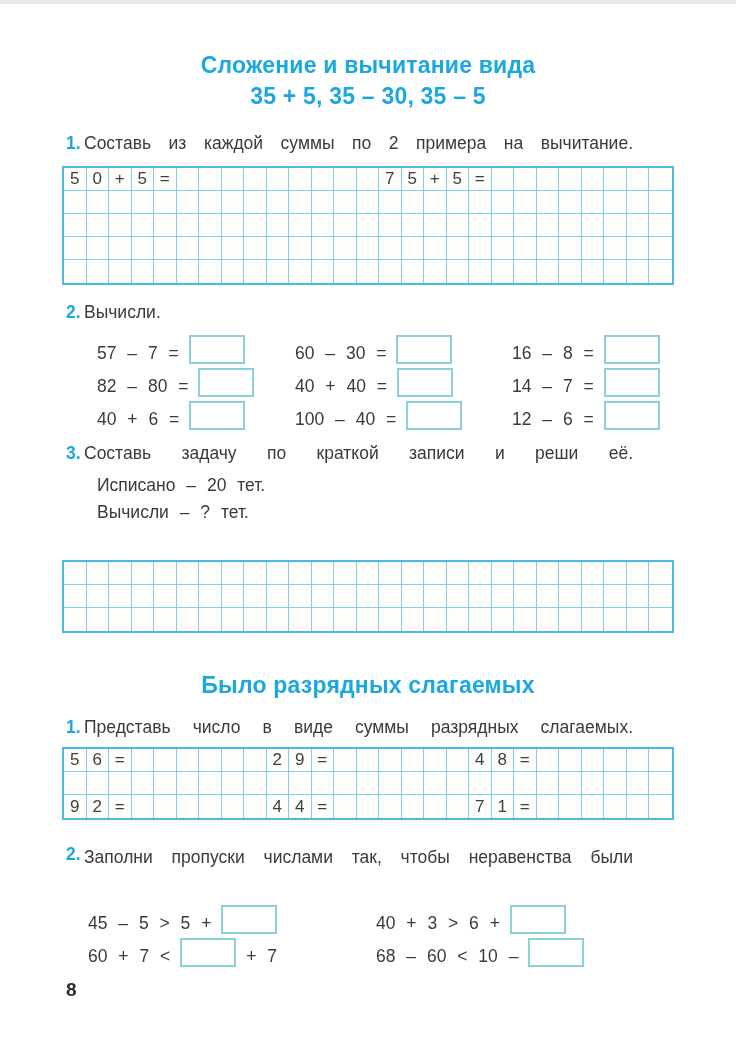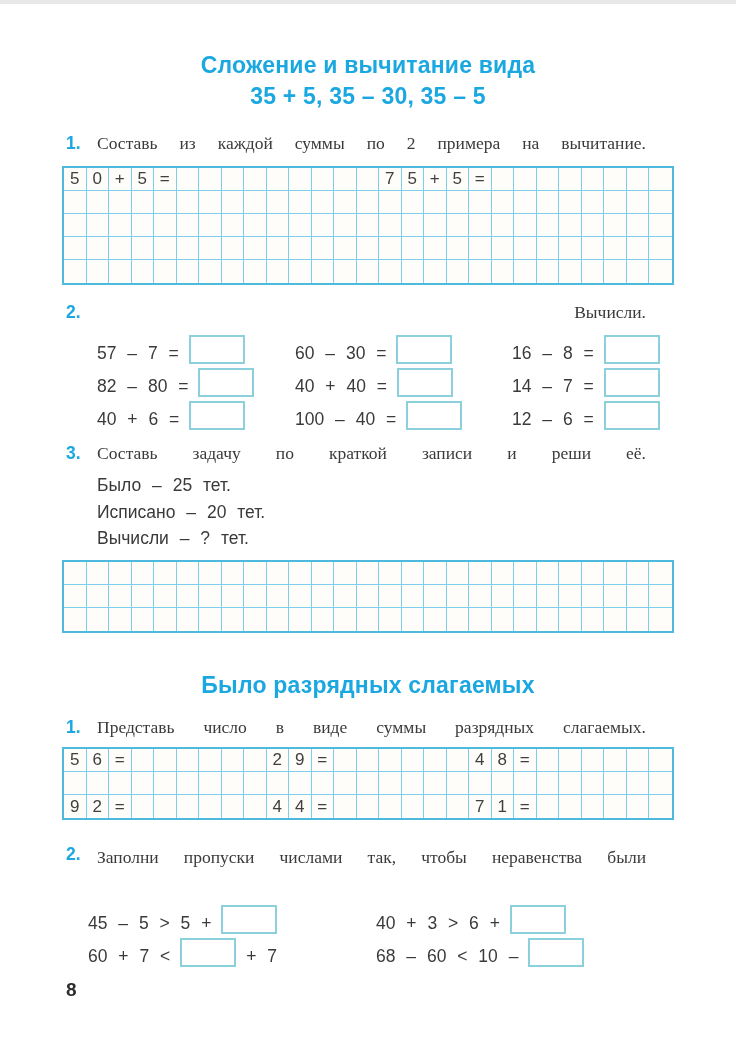--- a/index.html
+++ b/index.html
@@ -18,22 +18,22 @@
   .title{
     position:absolute;left:0;right:0;text-align:center;
     color:var(--accent);font-weight:bold;font-size:23px;line-height:31px;
     letter-spacing:0.2px;
   }
   .ex-num{
     position:absolute;left:66px;color:var(--accent);font-weight:bold;
     font-size:17.5px;
   }
   .ex-text{
-    position:absolute;left:97px;width:549px;font-size:17.5px;
-    color:var(--ink);word-spacing:4px;font-family:Liberation Serif, serif;
+    position:absolute;left:84px;width:549px;font-size:17.5px;
+    color:var(--ink);word-spacing:4px;
   }
   .just{text-align:justify;text-align-last:justify;}
   .wgrid{
     position:absolute;left:62px;display:grid;
     grid-template-columns:repeat(27,22.5px);
     border:2px solid var(--gridborder);
     background:#fffdfa;
   }
   .wgrid .cell{
     width:22.5px;height:23px;box-sizing:border-box;
@@ -215,21 +215,21 @@
       <div class="cell lastrow"></div>
       <div class="cell lastrow"></div>
       <div class="cell lastrow"></div>
       <div class="cell lastrow"></div>
       <div class="cell lastrow"></div>
       <div class="cell lastrow"></div>
       <div class="cell lastrow"></div>
     </div>
 
   <span class="ex-num" style="top:298px;">2.</span>
-  <div class="ex-text" style="top:298px;text-align:right;">Вычисли.</div>
+  <div class="ex-text" style="top:298px;">Вычисли.</div>
 
   <div class="calc" style="top:327px;">
       <div class="problem">
         <span class="expr">57 – 7 =</span>
         <span class="ansbox"></span>
       </div>
       <div class="problem">
         <span class="expr">60 – 30 =</span>
         <span class="ansbox"></span>
       </div>
@@ -260,21 +260,20 @@
       <div class="problem">
         <span class="expr">12 – 6 =</span>
         <span class="ansbox"></span>
       </div>
     </div>
 
   <span class="ex-num" style="top:439px;">3.</span>
   <div class="ex-text just" style="top:439px;">Составь задачу по краткой записи и реши её.</div>
 
   <div class="lines" style="top:468px;">
-    <div>Было – 25 тет.</div>
     <div>Исписано – 20 тет.</div>
     <div>Вычисли – ? тет.</div>
   </div>
 
   <div class="wgrid" style="top:556px;">
       <div class="cell"></div>
       <div class="cell"></div>
       <div class="cell"></div>
       <div class="cell"></div>
       <div class="cell"></div>

